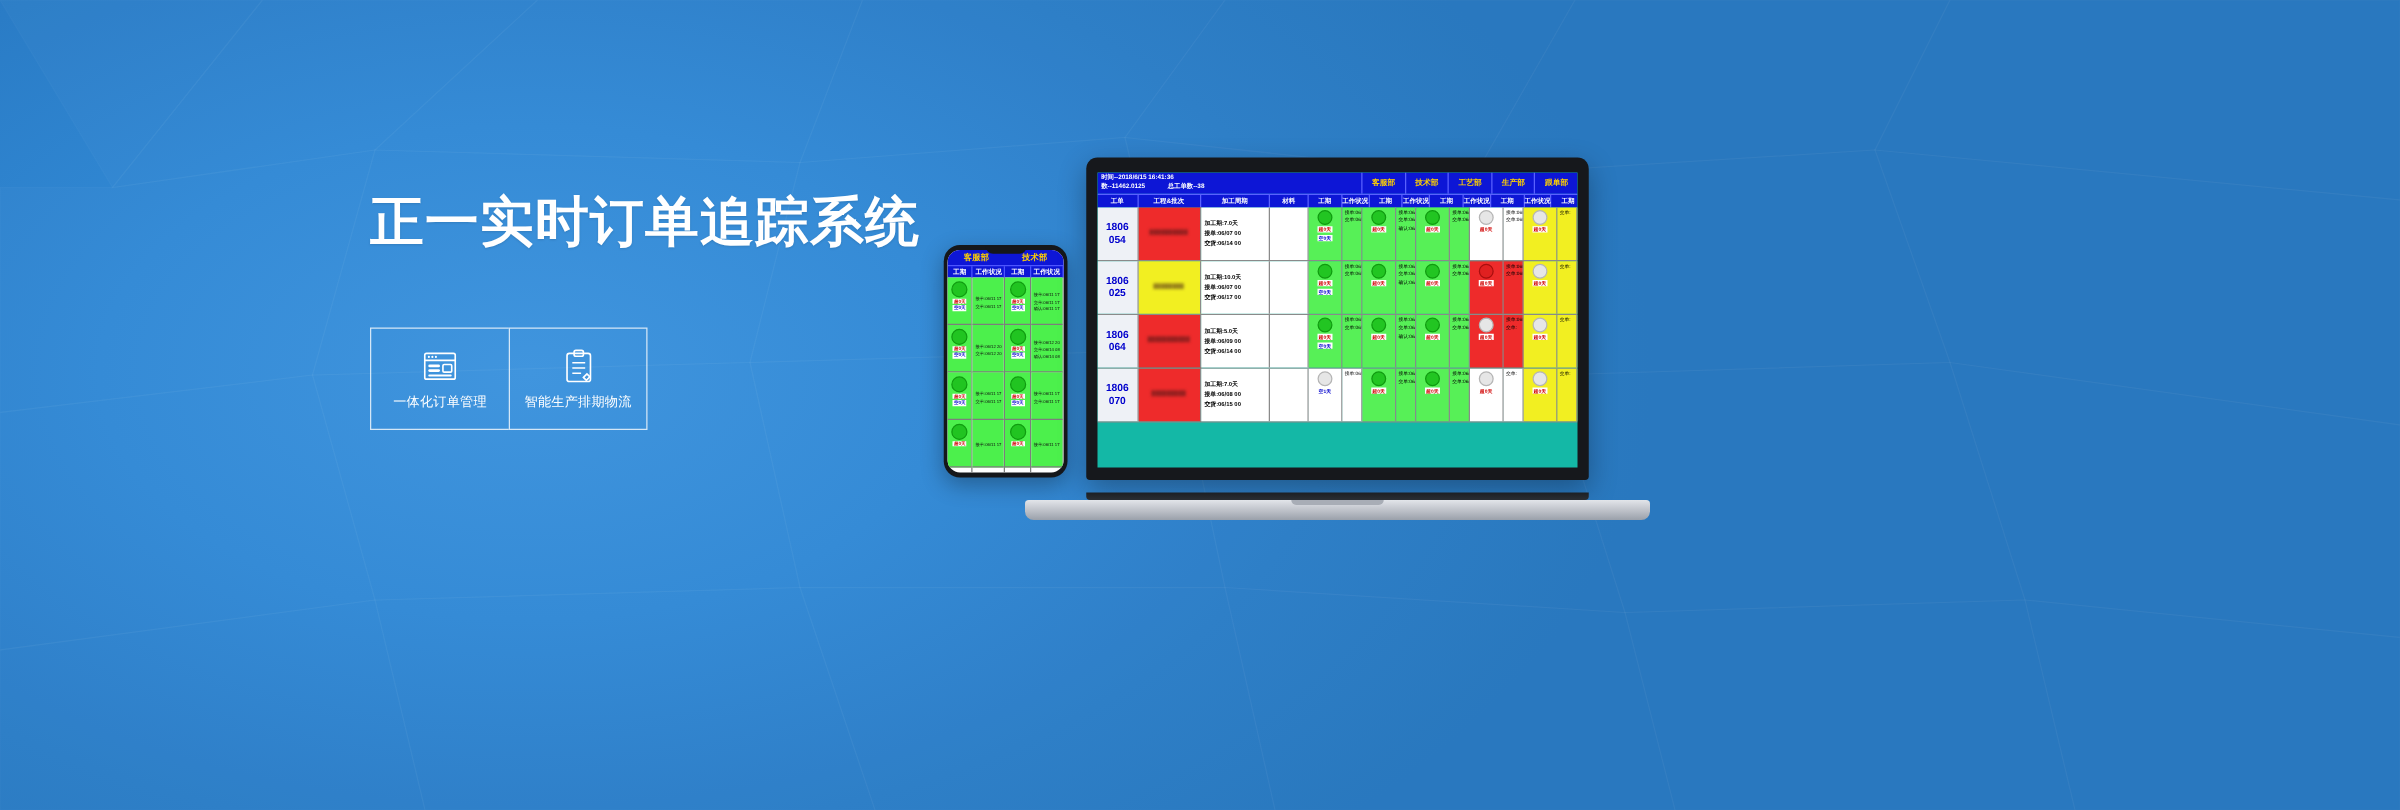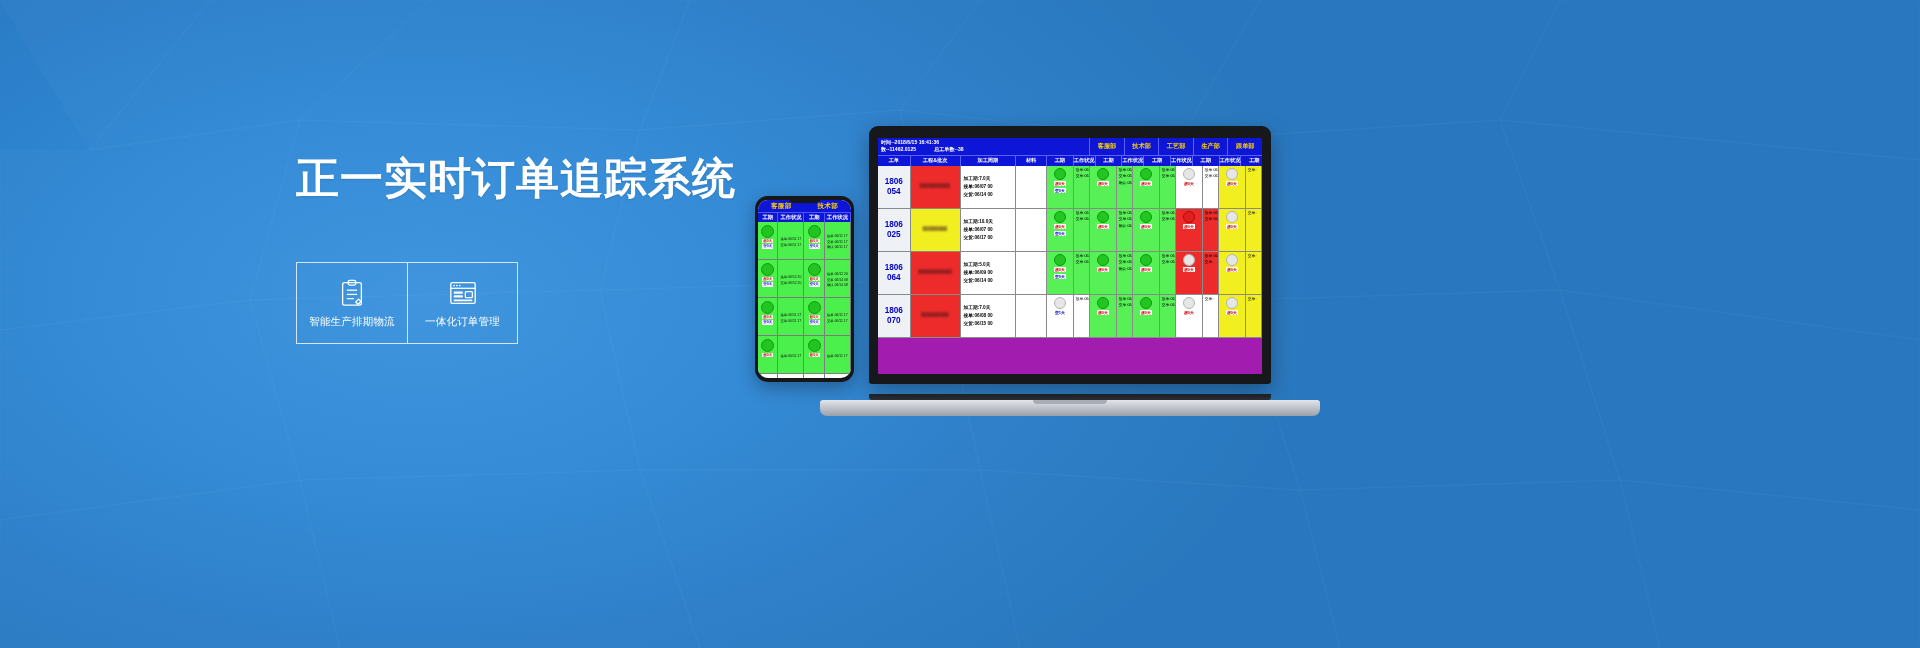--- a/index.html
+++ b/index.html
@@ -93,21 +93,21 @@
   .p-txt { font-size:3.4px; color:#111; line-height:1.35; text-align:left; width:100%; padding-left:2px; }
 
   
   #laptop { position:absolute; left:820px; top:126px; width:500px; height:290px; }
   .lid {
     position:absolute; left:49px; top:0; width:402px; height:258px;
     background:#16181c; border-radius:9px 9px 3px 3px;
     box-shadow:0 8px 22px rgba(0,0,0,.30);
     padding:12px 9px 10px 9px;
   }
-  .lscreen { width:100%; height:100%; background:#a21caf; overflow:hidden; position:relative; }
+  .lscreen { width:100%; height:100%; background:#14b8a6; overflow:hidden; position:relative; }
   .base {
     position:absolute; left:0; bottom:0; width:500px; height:16px;
     background:linear-gradient(#e2e5ea,#b8bcc4 60%,#9aa0aa);
     border-radius:3px 3px 7px 7px;
   }
   .base:after {
     content:""; position:absolute; left:50%; top:0; transform:translateX(-50%);
     width:74px; height:4px; background:#a8adb6; border-radius:0 0 5px 5px;
   }
   .hinge {
@@ -195,43 +195,43 @@
 </div>
 
 <div id="copy">
   <div class="headline">正一实时订单追踪系统</div>
 </div>
 
 <div id="features">
 
   <div class="feature">
     <svg class="ico" viewBox="0 0 32 32" fill="none" stroke="#ffffff" stroke-width="1.4">
-      <rect x="6" y="5" width="20" height="24" rx="2"></rect>
-      <rect x="12" y="2.5" width="8" height="5" rx="1.6"></rect>
-      <line x1="10.5" y1="13" x2="21.5" y2="13"></line>
-      <line x1="10.5" y1="17.5" x2="21.5" y2="17.5"></line>
-      <line x1="10.5" y1="22" x2="18" y2="22"></line>
-      <path d="M20 25.5 L23 22.5 L25.5 25 L22.5 28 Z"></path>
-    </svg>
-    <div class="flabel">智能生产排期物流</div>
-  </div>
-
-  <div class="feature">
-    <svg class="ico" viewBox="0 0 32 32" fill="none" stroke="#ffffff" stroke-width="1.4">
       <rect x="3" y="5" width="26" height="22" rx="1.5"></rect>
       <line x1="3" y1="11" x2="29" y2="11"></line>
       <circle cx="6.5" cy="8" r="0.9" fill="#ffffff" stroke="none"></circle>
       <circle cx="9.5" cy="8" r="0.9" fill="#ffffff" stroke="none"></circle>
       <circle cx="12.5" cy="8" r="0.9" fill="#ffffff" stroke="none"></circle>
       <rect x="6" y="14.5" width="10" height="2.4" rx="1.2" fill="#ffffff" stroke="none"></rect>
       <rect x="6" y="18.5" width="10" height="2.4" rx="1.2" fill="#ffffff" stroke="none"></rect>
       <rect x="18.5" y="14.5" width="7.5" height="6.5" rx="1"></rect>
       <rect x="6" y="23" width="20" height="1.8" rx="0.9" fill="#ffffff" stroke="none"></rect>
     </svg>
     <div class="flabel">一体化订单管理</div>
+  </div>
+
+  <div class="feature">
+    <svg class="ico" viewBox="0 0 32 32" fill="none" stroke="#ffffff" stroke-width="1.4">
+      <rect x="6" y="5" width="20" height="24" rx="2"></rect>
+      <rect x="12" y="2.5" width="8" height="5" rx="1.6"></rect>
+      <line x1="10.5" y1="13" x2="21.5" y2="13"></line>
+      <line x1="10.5" y1="17.5" x2="21.5" y2="17.5"></line>
+      <line x1="10.5" y1="22" x2="18" y2="22"></line>
+      <path d="M20 25.5 L23 22.5 L25.5 25 L22.5 28 Z"></path>
+    </svg>
+    <div class="flabel">智能生产排期物流</div>
   </div>
 
 
 </div>
 
 <div id="phone">
   <div class="notch"></div>
   <div class="pscreen">
     <div class="p-head">
       <div class="pd">客服部</div>

